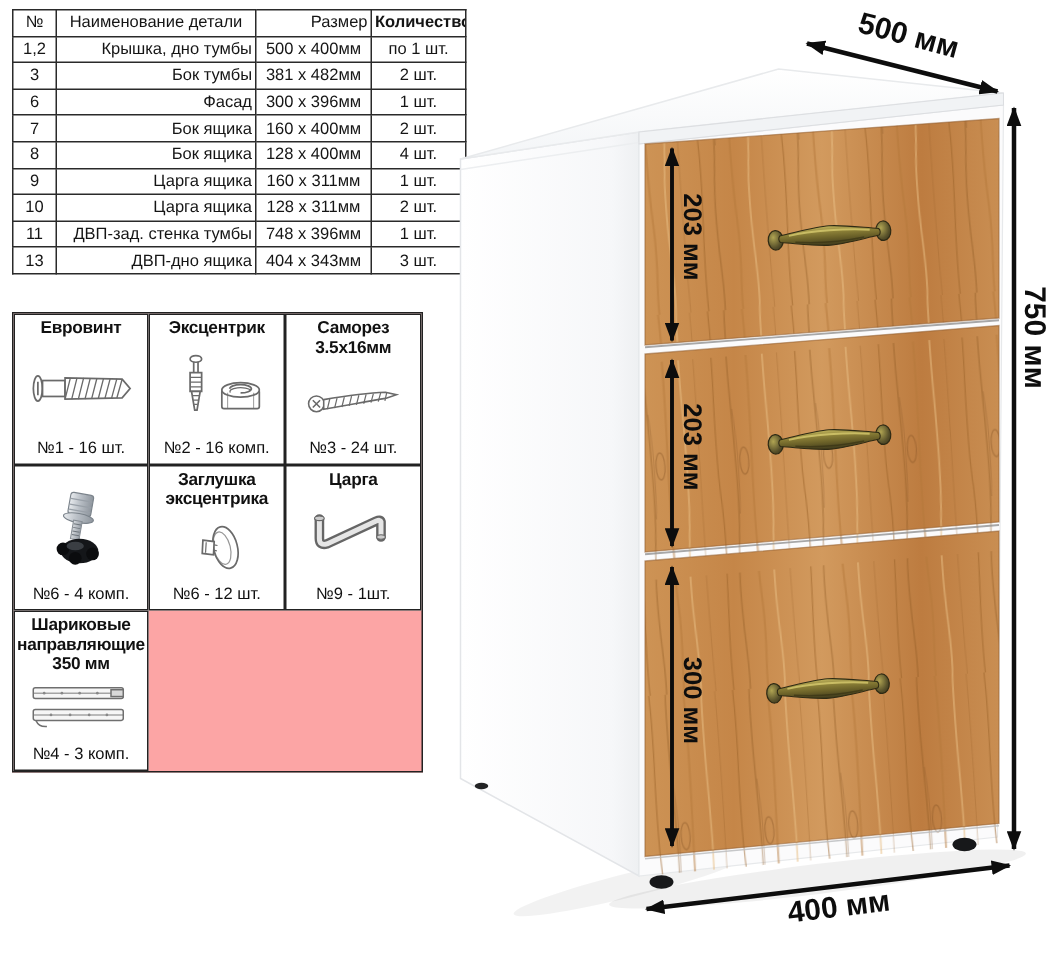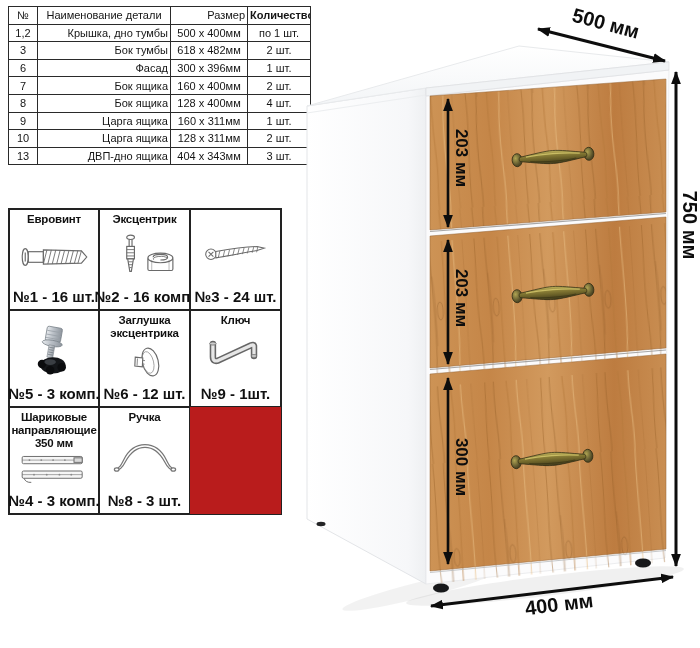--- a/index.html
+++ b/index.html
@@ -18,29 +18,29 @@
   }
   .parts-table .c-num{width:24px;}
   .parts-table .c-name{width:128px;}
   .parts-table .c-size{width:72px;text-align:right;}
   .parts-table .c-qty{width:58px;font-weight:bold;}
   .parts-table td.cell-name{text-align:right;padding-left:4px;}
   
   .hw-grid{
     position:absolute;left:8px;top:208px;display:grid;
     grid-template-columns:90px 91px 91px;grid-template-rows:101px 97px 107px;
-    border:1px solid #222;background:#b91c1c;grid-gap:0;
+    border:1px solid #222;background:#fca5a5;grid-gap:0;
   }
   .hw-cell{
     background:#fff;border:1px solid #222;display:flex;flex-direction:column;
     align-items:center;justify-content:space-between;padding:3px 1px 4px 1px;box-sizing:border-box;
   }
   .hw-title{font-size:11.5px;font-weight:700;text-align:center;line-height:1.12;letter-spacing:-0.2px;}
   .hw-icon{flex:1;display:flex;align-items:center;justify-content:center;min-height:0;}
-  .hw-count{font-size:15px;font-weight:700;white-space:nowrap;}
+  .hw-count{font-size:11px;font-weight:400;white-space:nowrap;}
   
   .cabinet{position:absolute;left:295px;top:0;width:405px;height:648px;}
   .dim-label{font-weight:700;fill:#0d0d0d;}
   .dim-label.big{font-size:20px;}
   .dim-label.small{font-size:17px;}
 </style>
 </head>
 <body>
 
 <table class="parts-table">
@@ -55,21 +55,21 @@
   <tbody>
     <tr>
       <td>1,2</td>
       <td class="cell-name">Крышка, дно тумбы</td>
       <td>500 х 400мм</td>
       <td>по 1 шт.</td>
     </tr>
     <tr>
       <td>3</td>
       <td class="cell-name">Бок тумбы</td>
-      <td>618 х 482мм</td>
+      <td>381 х 482мм</td>
       <td>2 шт.</td>
     </tr>
     <tr>
       <td>6</td>
       <td class="cell-name">Фасад</td>
       <td>300 х 396мм</td>
       <td>1 шт.</td>
     </tr>
     <tr>
       <td>7</td>
@@ -87,20 +87,26 @@
       <td>9</td>
       <td class="cell-name">Царга ящика</td>
       <td>160 х 311мм</td>
       <td>1 шт.</td>
     </tr>
     <tr>
       <td>10</td>
       <td class="cell-name">Царга ящика</td>
       <td>128 х 311мм</td>
       <td>2 шт.</td>
+    </tr>
+    <tr>
+      <td>11</td>
+      <td class="cell-name">ДВП-зад. стенка тумбы</td>
+      <td>748 х 396мм</td>
+      <td>1 шт.</td>
     </tr>
     <tr>
       <td>13</td>
       <td class="cell-name">ДВП-дно ящика</td>
       <td>404 х 343мм</td>
       <td>3 шт.</td>
     </tr>
   </tbody>
 </table>
 
@@ -138,20 +144,21 @@
           <path d="M50.5,26.2 a7.5,2.9 0 1 1 7.5,2.9" fill="none"></path>
           <path d="M51,28.8 a7,2.5 0 0 1 14,-1.6" fill="none" stroke-width="0.9"></path>
           <path d="M49,29 L49,39.5 M67,29 L67,39.5" fill="none" stroke-width="0.8" opacity="0.6"></path>
         </g>
       </svg>
     </div>
     <div class="hw-count">№2 - 16 комп.</div>
   </div>
 
   <div class="hw-cell">
+    <div class="hw-title">Саморез 3.5х16мм</div>
     <div class="hw-icon">
       <svg width="84" height="42" viewBox="0 0 84 52">
         <g stroke="#6a6a6a" stroke-width="1.3" fill="#ffffff">
           <circle cx="11" cy="30" r="6.5"></circle>
           <path d="M8,27 L14,33 M14,27 L8,33" fill="none"></path>
           <path d="M17,26.5 C35,23.5 55,21 68,20.5 L77,22.5 L68,25.5 C55,27.5 35,31.5 17,34.5 Z"></path>
           <path d="M22,26 L20,34.4 M28,25.2 L26,33.5 M34,24.4 L32,32.6 M40,23.6 L38,31.7 M46,22.9 L44,30.8 M52,22.2 L50,29.9 M58,21.5 L56,29 M64,21 L62,28.2 M69,20.7 L67.5,27.6" fill="none" stroke-width="1"></path>
         </g>
       </svg>
     </div>
@@ -179,42 +186,42 @@
           <rect x="36" y="21" width="6" height="13" fill="url(#mg2)" stroke="#868d94" stroke-width="0.7"></rect>
           <path d="M36.5,23.5 h5 M36.5,26 h5 M36.5,28.5 h5 M36.5,31 h5" stroke="#6f767d" stroke-width="0.7" fill="none"></path>
         </g>
         <ellipse cx="41" cy="42" rx="13" ry="8.5" fill="#141619"></ellipse>
         <circle cx="29.5" cy="40.5" r="4.4" fill="#0b0c0e"></circle>
         <circle cx="38" cy="47" r="4.4" fill="#0b0c0e"></circle>
         <circle cx="50" cy="44" r="4.4" fill="#0b0c0e"></circle>
         <ellipse cx="38" cy="38.5" rx="6" ry="3" fill="#41454b" opacity="0.85"></ellipse>
       </svg>
     </div>
-    <div class="hw-count">№5 - 3 комп.</div>
+    <div class="hw-count">№6 - 4 комп.</div>
   </div>
 
   <div class="hw-cell">
     <div class="hw-title">Заглушка эксцентрика</div>
     <div class="hw-icon">
       <svg width="84" height="46" viewBox="0 0 84 52">
         <g stroke="#6a6a6a" stroke-width="1.3" fill="#ffffff">
           <ellipse cx="48" cy="26" rx="9" ry="16" transform="rotate(-14 48 26)"></ellipse>
           <ellipse cx="45.5" cy="26.5" rx="6.2" ry="12.5" transform="rotate(-14 45.5 26.5)" stroke-width="0.9" opacity="0.7"></ellipse>
           <path d="M31,20.5 L39.5,21.5 L39,31.5 L30.5,30.5 Z"></path>
           <path d="M33.5,22 L33,30" fill="none" stroke-width="0.9"></path>
           <path d="M39.5,24 L42,24.5 M39,28 L41.5,28.5" fill="none" stroke-width="0.9"></path>
         </g>
       </svg>
     </div>
     <div class="hw-count">№6 - 12 шт.</div>
   </div>
 
 
   <div class="hw-cell">
-    <div class="hw-title">Ключ</div>
+    <div class="hw-title">Царга</div>
     <div class="hw-icon">
       <svg width="84" height="48" viewBox="0 0 84 52">
         <path d="M17,13 L17,27 Q17,32.5 22.5,31 L58,14.5 Q61,13.2 61.5,15 L61.5,26" stroke="#666" stroke-width="7" fill="none" stroke-linecap="round" stroke-linejoin="round"></path>
         <path d="M17,13 L17,27 Q17,32.5 22.5,31 L58,14.5 Q61,13.2 61.5,15 L61.5,26" stroke="#e6e6e6" stroke-width="3.6" fill="none" stroke-linecap="round" stroke-linejoin="round"></path>
         <ellipse cx="17" cy="12.5" rx="3.5" ry="1.7" fill="#cccccc" stroke="#666" stroke-width="0.8"></ellipse>
         <ellipse cx="61.5" cy="26" rx="3.1" ry="1.6" fill="#cccccc" stroke="#666" stroke-width="0.8"></ellipse>
       </svg>
     </div>
     <div class="hw-count">№9 - 1шт.</div>
   </div>
@@ -237,33 +244,20 @@
           <circle cx="20" cy="26" r="1" fill="#888" stroke="none"></circle>
             <circle cx="34" cy="26" r="1" fill="#888" stroke="none"></circle>
           <circle cx="48" cy="26" r="1" fill="#888" stroke="none"></circle>
             <circle cx="61" cy="26" r="1" fill="#888" stroke="none"></circle>
         </g>
       </svg>
     </div>
     <div class="hw-count">№4 - 3 комп.</div>
   </div>
 
-  <div class="hw-cell">
-    <div class="hw-title">Ручка</div>
-    <div class="hw-icon">
-      <svg width="84" height="46" viewBox="0 0 84 52">
-        <g stroke="#777" stroke-width="1.4" fill="#ffffff">
-          <path d="M9,38 C13,38 15,34 18,28 C24,16 32,11 42,11 C52,11 60,16 66,28 C69,34 71,38 75,38 L75,40 C70,40 67,36 64,30 C58,19 51,14 42,14 C33,14 26,19 20,30 C17,36 14,40 9,40 Z"></path>
-          <ellipse cx="10" cy="39" rx="2.6" ry="1.9"></ellipse>
-          <ellipse cx="74" cy="39" rx="2.6" ry="1.9"></ellipse>
-        </g>
-      </svg>
-    </div>
-    <div class="hw-count">№8 - 3 шт.</div>
-  </div>
 </div>
 
 <svg class="cabinet" viewBox="295 0 405 648">
   <defs>
     <linearGradient id="woodG" gradientUnits="userSpaceOnUse" x1="430" y1="0" x2="666" y2="0">
       <stop offset="0" stop-color="#cd9355"></stop>
       <stop offset="0.25" stop-color="#c58648"></stop>
       <stop offset="0.5" stop-color="#d29a5e"></stop>
       <stop offset="0.78" stop-color="#bd7c40"></stop>
       <stop offset="1" stop-color="#c98e52"></stop>

